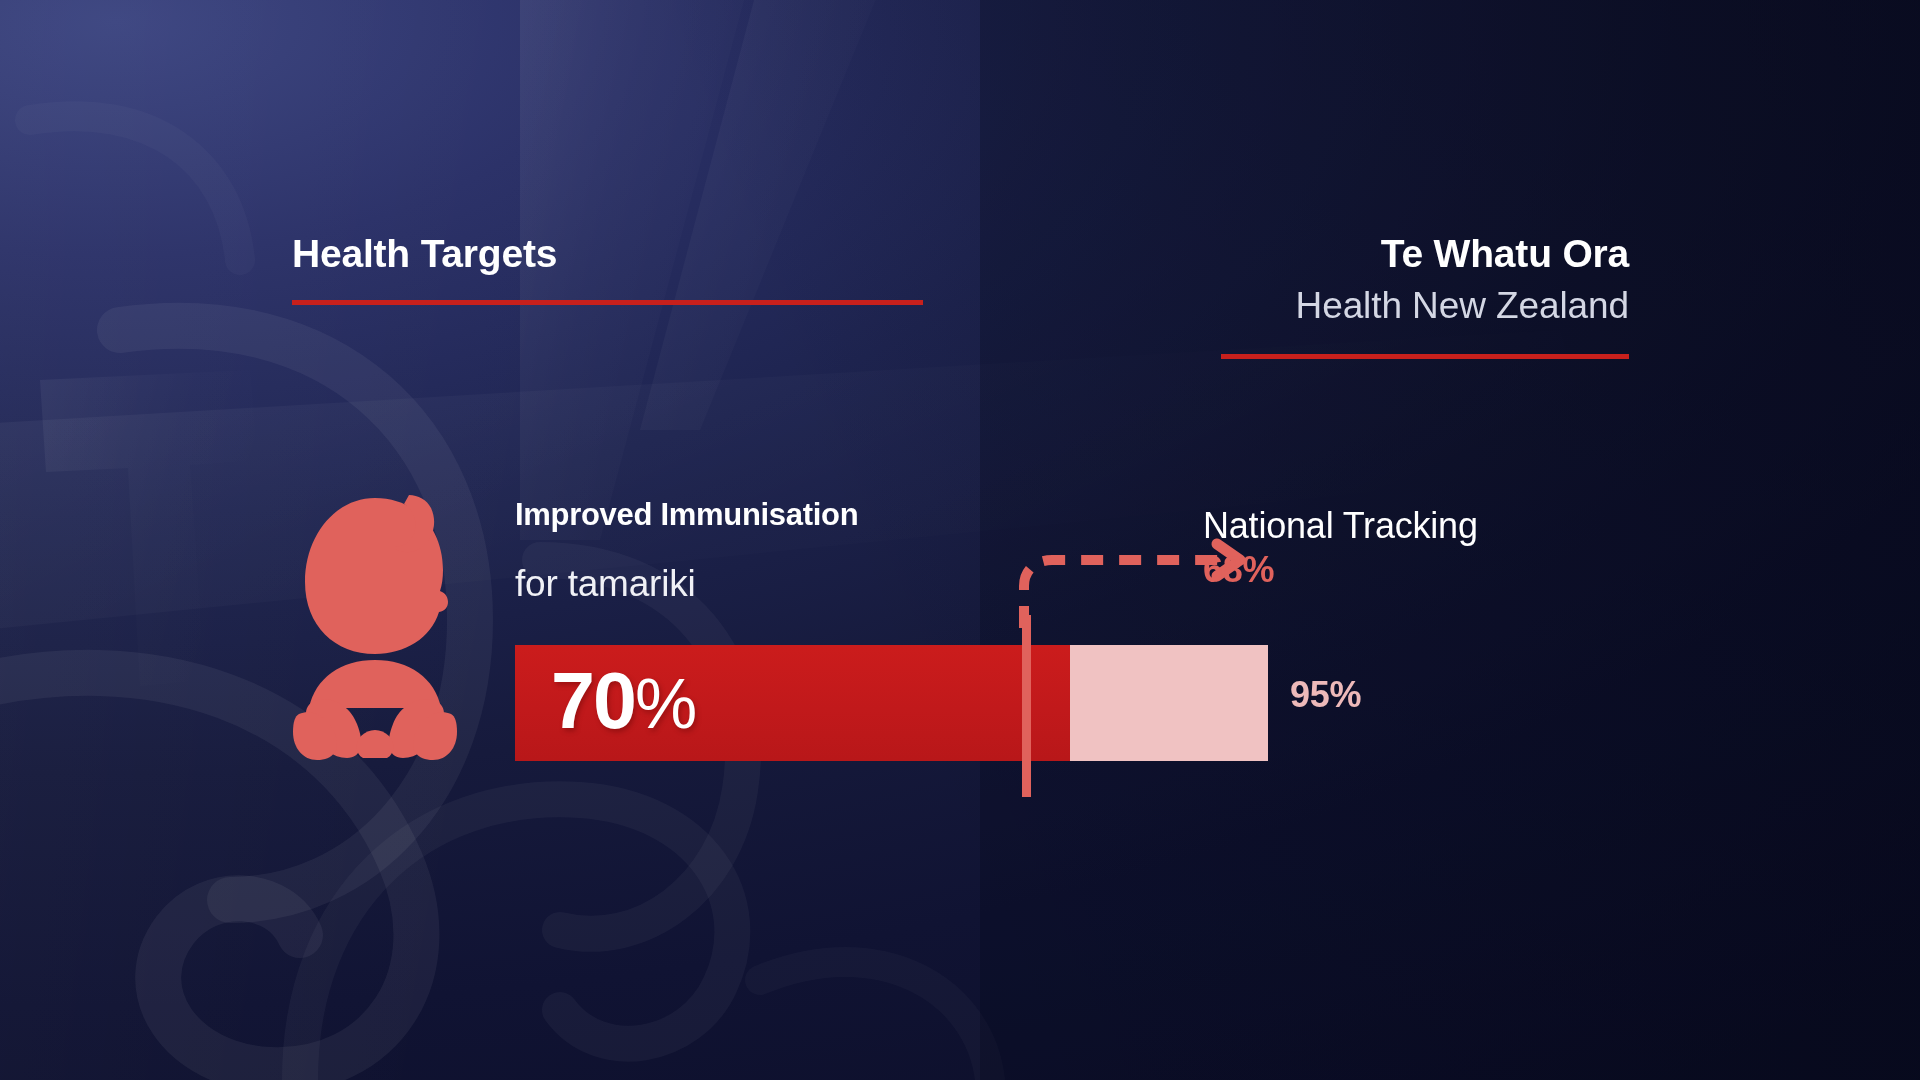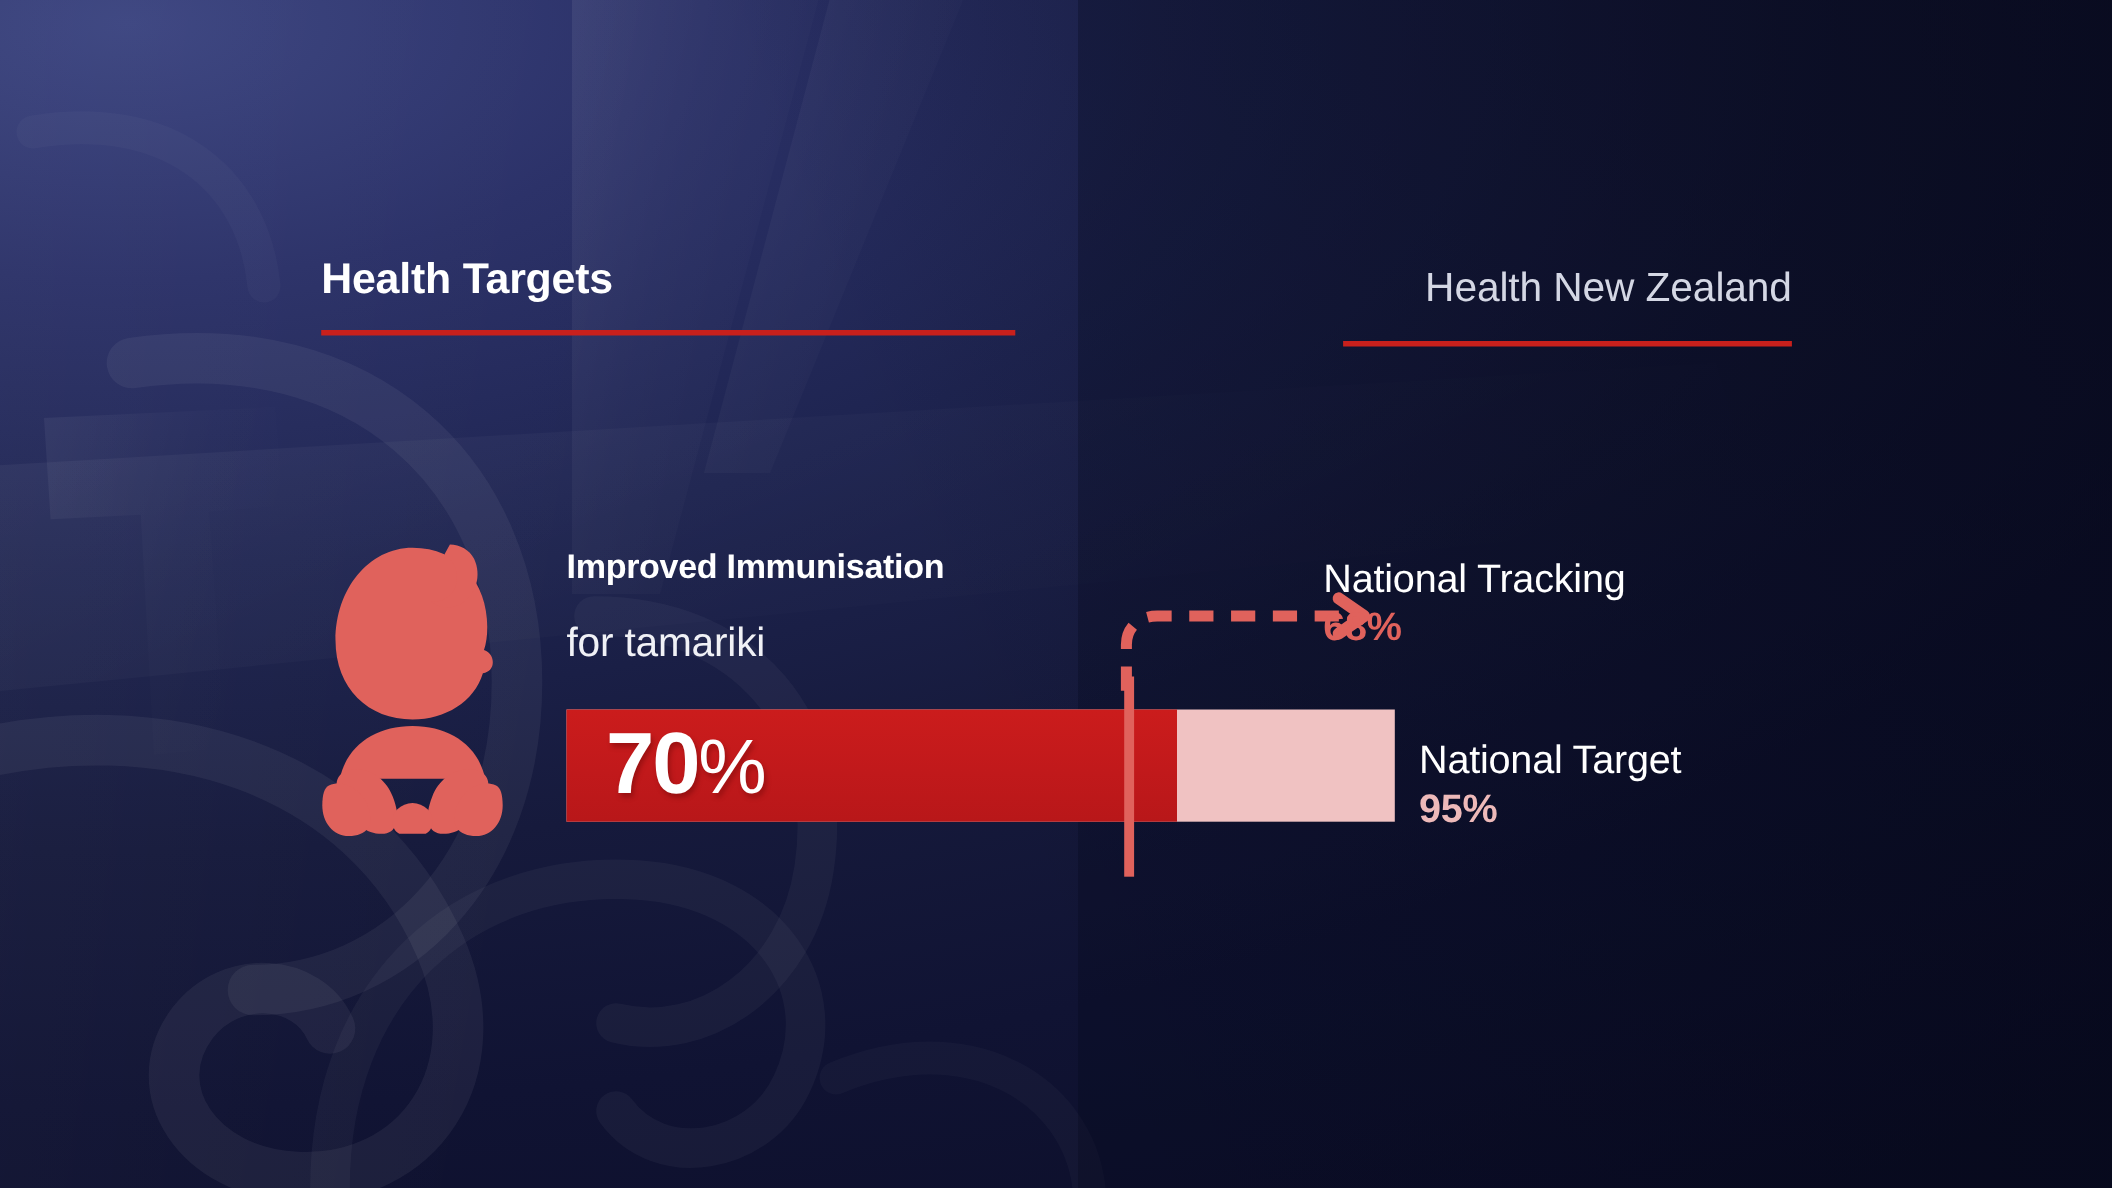--- a/index.html
+++ b/index.html
@@ -104,21 +104,21 @@
     letter-spacing: -0.2px;
     white-space: nowrap;
   }
 
   
   .bar-wrap {
     position: absolute;
     left: 515px;
     top: 645px;
     width: 753px;
-    height: 102px;
+    height: 116px;
     text-align: right;
   }
   .bar-track {
     position: absolute;
     inset: 0;
     background: #f0c2c2;
   }
   .bar-fill {
     position: absolute;
     left: 0;
@@ -246,20 +246,21 @@
     </svg>
   </div>
   <div class="vignette"></div>
 
   <div class="header-left">
     <div class="hdr-title">Health Targets</div>
     <div class="hdr-rule"></div>
   </div>
 
   <div class="header-right">
+    <div class="hdr-title">Te Whatu Ora</div>
     <div class="hdr-sub">Health New Zealand</div>
     <div class="hdr-rule"></div>
   </div>
 
   <div class="baby-icon">
     <svg viewBox="0 0 168 270" preserveAspectRatio="xMidYMid meet">
       <g fill="#e0625c">
 
         <path d="M84 6
                  C 126 6 152 38 152 78
@@ -332,17 +333,16 @@
       <path d="M 199 4 L 222 20 L 199 36" fill="none" stroke="#e0625c" stroke-width="11" stroke-linecap="round" stroke-linejoin="round"></path>
     </svg>
   </div>
 
   <div class="lbl-tracking">
     <div class="lbl-name">National Tracking</div>
     <div class="lbl-val tracking">68%</div>
   </div>
 
   <div class="lbl-target">
-    <div class="lbl-name">National Target</div>
     <div class="lbl-val target">95%</div>
   </div>
 
 </div>
 
 </body></html>

